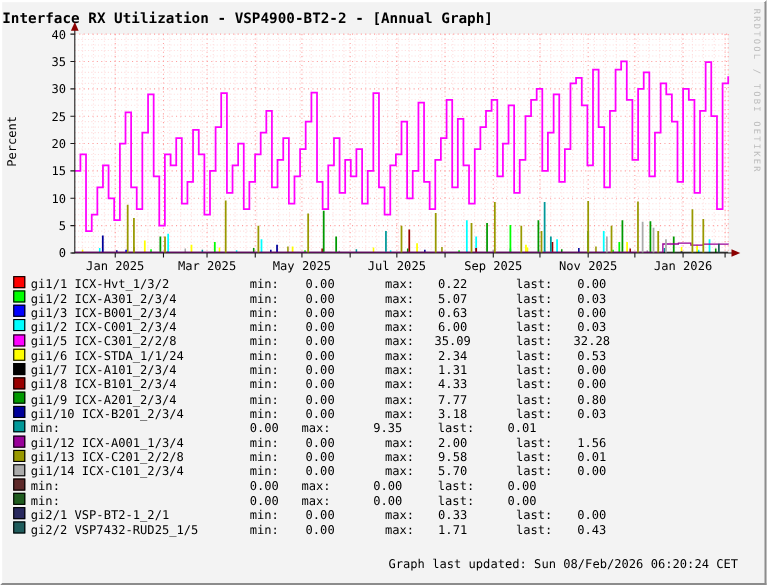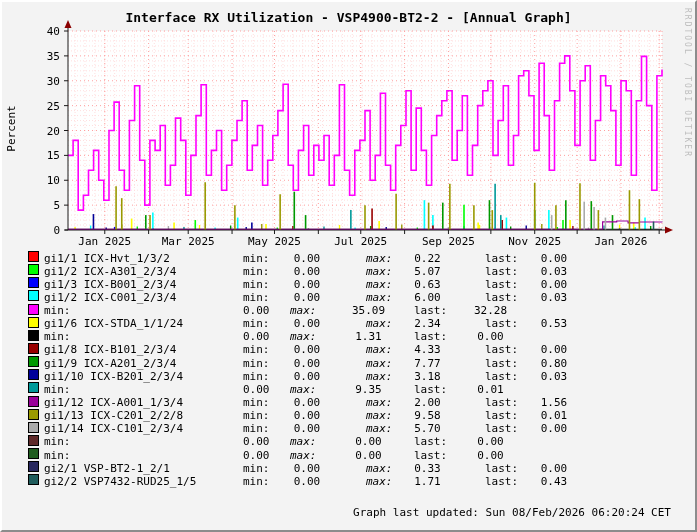--- a/index.html
+++ b/index.html
@@ -5,41 +5,40 @@
   html,body{margin:0;padding:0;background:#e8e8e8;}
   .page{
     position:relative;width:697px;height:532px;box-sizing:border-box;
     background:#f3f3f3;
     border-top:2px solid #ffffff;border-left:2px solid #ffffff;
     border-right:2px solid #8c8c8c;border-bottom:2px solid #8c8c8c;
     outline:1px solid #c9c9c9;
     font-family:"DejaVu Sans Mono", monospace;color:#000;overflow:hidden;
   }
   .title{
-    position:absolute;top:8px;left:0;width:100%;text-align:center;
+    position:absolute;top:8px;left:0;width:100%;
     font-size:13px;font-weight:bold;letter-spacing:0px;
   }
   .ylab{
     position:absolute;left:-46px;top:120px;width:110px;text-align:center;
     font-size:11px;transform:rotate(-90deg);transform-origin:center;
   }
   .watermark{
     position:absolute;right:3px;top:6px;
     writing-mode:vertical-rl;font-size:8px;letter-spacing:2px;color:#bdbdbd;
   }
   svg.chart{position:absolute;left:0;top:0;}
   .legend{position:absolute;left:10px;top:249px;font-size:11px;}
   .legend-row{
     display:grid;height:13.15px;align-items:center;
     grid-template-columns:16px 199px 26px 76px 47px 71px 55px 72px;
-    margin-left:16px;
   }
   .sw{width:9px;height:9px;border:1px solid #000;display:inline-block;}
   .cell-r{text-align:center;}
-  .cell-pad{padding-left:21px;box-sizing:border-box;font-style:italic;}
+  .cell-pad{padding-left:21px;box-sizing:border-box;}
   .cell-pad2{padding-left:22px;box-sizing:border-box;}
   .footer{
     position:absolute;right:24px;top:504px;font-size:11px;
   }
 </style>
 </head>
 <body>
 
 <div class="page">
   <div class="title">Interface RX Utilization - VSP4900-BT2-2 - [Annual Graph]</div>
@@ -358,39 +357,41 @@
         <span>gi1/2 ICX-C001_2/3/4</span>
         <span>min:</span>
         <span class="cell-r">0.00</span>
         <span class="cell-pad">max:</span>
         <span class="cell-r">6.00</span>
         <span class="cell-pad2">last:</span>
         <span class="cell-r">0.03</span>
       </div>
       <div class="legend-row">
         <span><span class="sw" style="background: rgb(255, 0, 255);"></span></span>
+        <span>gi1/5 ICX-C301_2/2/8</span>
         <span>min:</span>
         <span class="cell-r">0.00</span>
         <span class="cell-pad">max:</span>
         <span class="cell-r">35.09</span>
         <span class="cell-pad2">last:</span>
         <span class="cell-r">32.28</span>
       </div>
       <div class="legend-row">
         <span><span class="sw" style="background: rgb(255, 255, 0);"></span></span>
         <span>gi1/6 ICX-STDA_1/1/24</span>
         <span>min:</span>
         <span class="cell-r">0.00</span>
         <span class="cell-pad">max:</span>
         <span class="cell-r">2.34</span>
         <span class="cell-pad2">last:</span>
         <span class="cell-r">0.53</span>
       </div>
       <div class="legend-row">
         <span><span class="sw" style="background: rgb(0, 0, 0);"></span></span>
+        <span>gi1/7 ICX-A101_2/3/4</span>
         <span>min:</span>
         <span class="cell-r">0.00</span>
         <span class="cell-pad">max:</span>
         <span class="cell-r">1.31</span>
         <span class="cell-pad2">last:</span>
         <span class="cell-r">0.00</span>
       </div>
       <div class="legend-row">
         <span><span class="sw" style="background: rgb(153, 0, 0);"></span></span>
         <span>gi1/8 ICX-B101_2/3/4</span>

